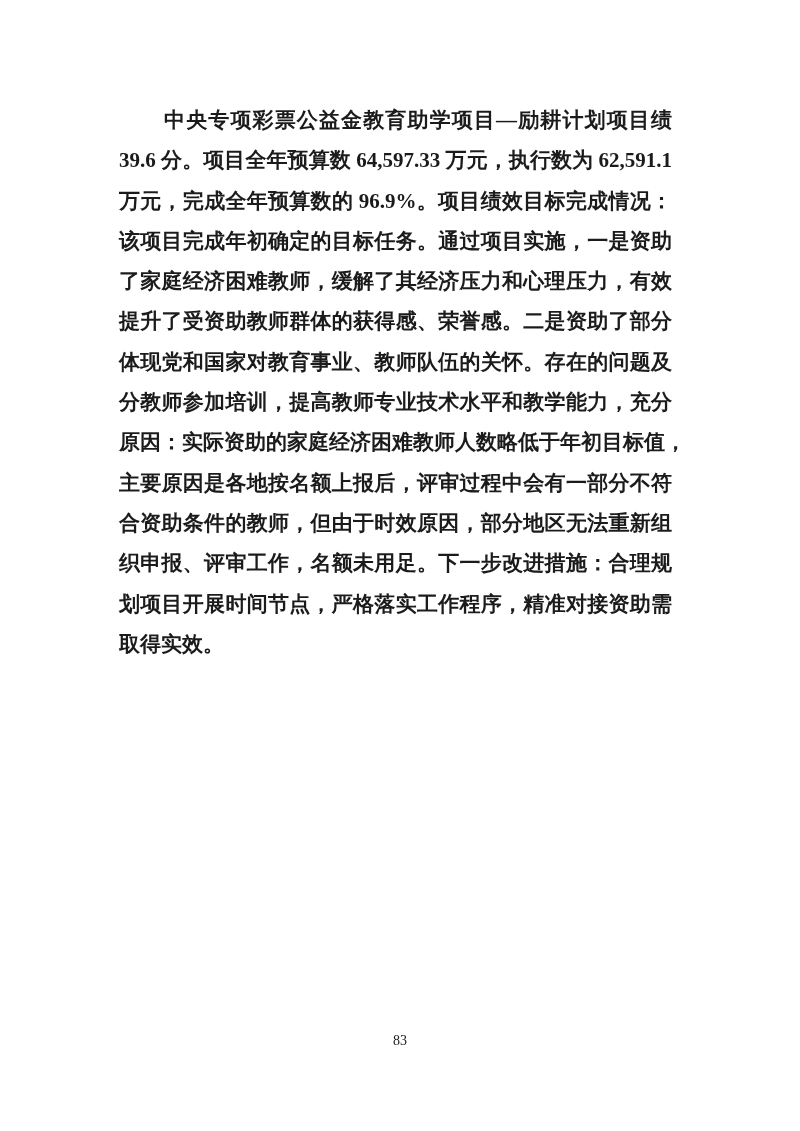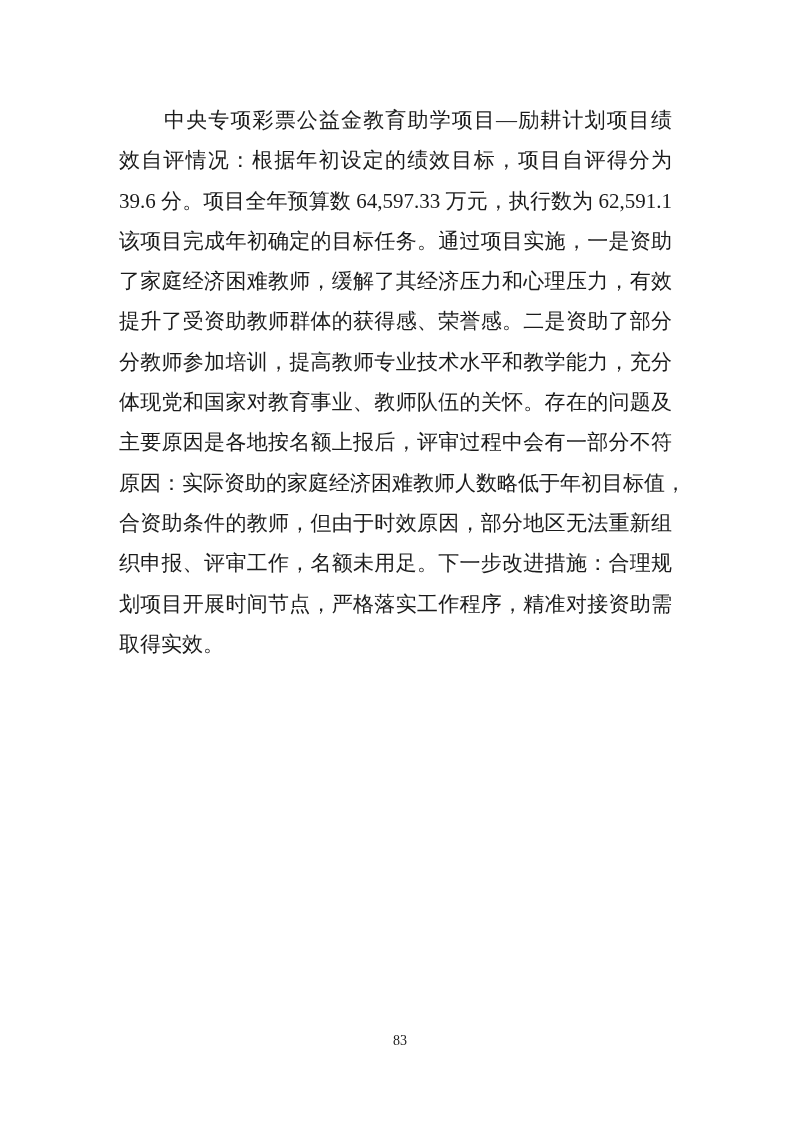--- a/index.html
+++ b/index.html
@@ -21,20 +21,21 @@
     width: 553px;
     color: #1b1b1b;
   }
   .line {
     font-size: 21px;
     height: 40.3px;
     line-height: 40.3px;
     text-align: justify;
     text-align-last: justify;
     white-space: nowrap;
+    font-weight: bold;
   }
   .line.first {
     text-indent: 45px;
   }
   .line.last {
     text-align: right;
     text-align-last: left;
   }
   .page-number {
     position: absolute;
@@ -45,28 +46,28 @@
     font-size: 14px;
     color: #1b1b1b;
   }
 </style>
 </head>
 <body>
 
 <div class="page">
   <div class="text-block">
     <div class="line first">中央专项彩票公益金教育助学项目—励耕计划项目绩</div>
-    <div class="line">效自评情况：根据年初设定的绩效目标，项目自评得分为</div>
     <div class="line">39.6 分。项目全年预算数 64,597.33 万元，执行数为 62,591.1</div>
+    <div class="line">万元，完成全年预算数的 96.9%。项目绩效目标完成情况：</div>
     <div class="line">该项目完成年初确定的目标任务。通过项目实施，一是资助</div>
     <div class="line">了家庭经济困难教师，缓解了其经济压力和心理压力，有效</div>
     <div class="line">提升了受资助教师群体的获得感、荣誉感。二是资助了部分</div>
+    <div class="line">体现党和国家对教育事业、教师队伍的关怀。存在的问题及</div>
     <div class="line">分教师参加培训，提高教师专业技术水平和教学能力，充分</div>
-    <div class="line">体现党和国家对教育事业、教师队伍的关怀。存在的问题及</div>
+    <div class="line">原因：实际资助的家庭经济困难教师人数略低于年初目标值，</div>
     <div class="line">主要原因是各地按名额上报后，评审过程中会有一部分不符</div>
-    <div class="line">原因：实际资助的家庭经济困难教师人数略低于年初目标值，</div>
     <div class="line">合资助条件的教师，但由于时效原因，部分地区无法重新组</div>
     <div class="line">织申报、评审工作，名额未用足。下一步改进措施：合理规</div>
     <div class="line">划项目开展时间节点，严格落实工作程序，精准对接资助需</div>
     <div class="line last">取得实效。</div>
   </div>
   <div class="page-number">83</div>
 </div>
 
 </body></html>

